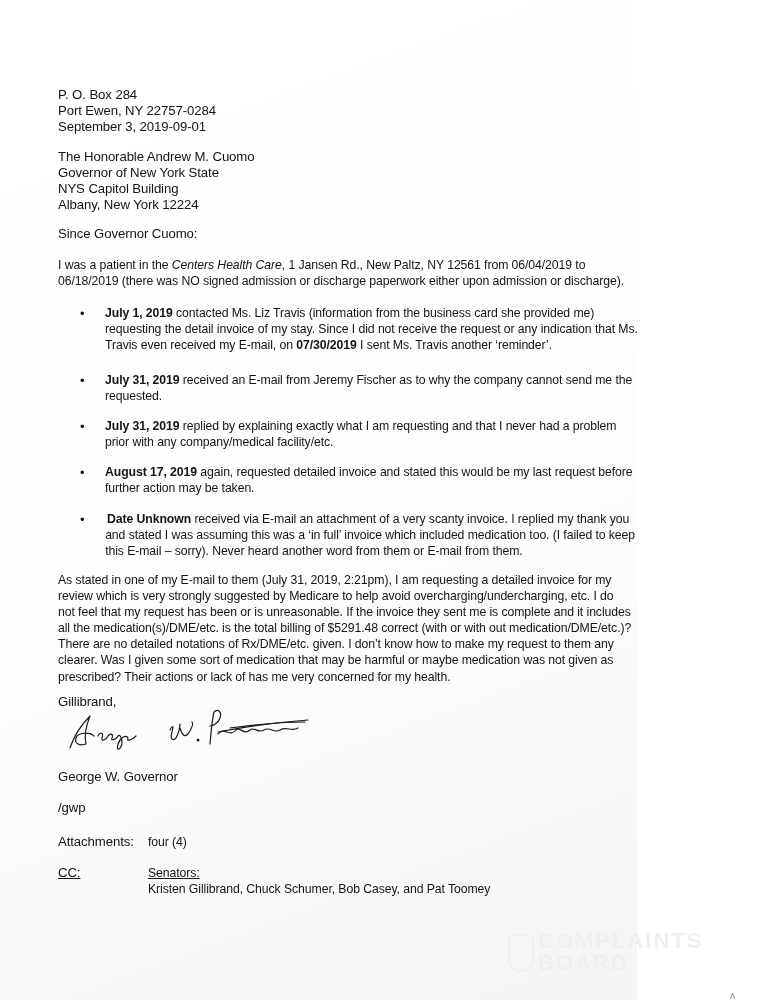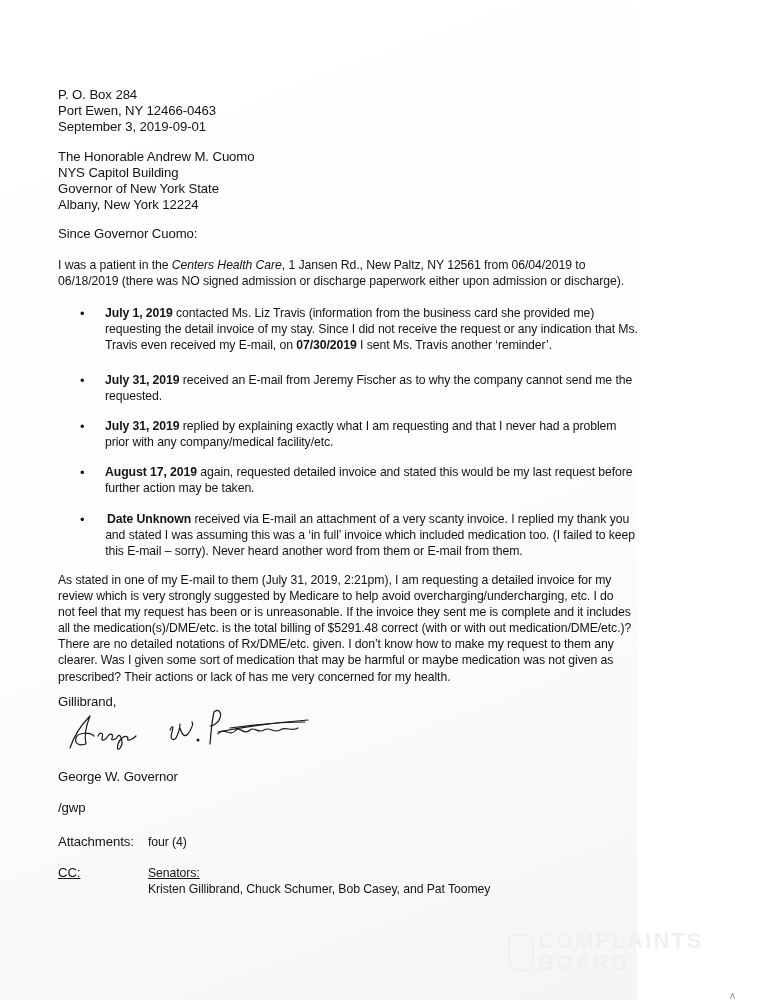--- a/index.html
+++ b/index.html
@@ -73,28 +73,28 @@
       color: #bbb;
     }
   </style>
 </head>
 <body>
 
 <div class="page">
 
   <div class="text" style="left:58px; top:87px;">
     <span class="line">P. O. Box 284</span>
-    <span class="line">Port Ewen, NY 12466-0463</span>
+    <span class="line">Port Ewen, NY 22757-0284</span>
     <span class="line">September 3, 2019-09-01</span>
   </div>
 
   <div class="text" style="left:58px; top:149px;">
     <span class="line">The Honorable Andrew M. Cuomo</span>
+    <span class="line">Governor of New York State</span>
     <span class="line">NYS Capitol Building</span>
-    <span class="line">Governor of New York State</span>
     <span class="line">Albany, New York 12224</span>
   </div>
 
   <div class="text" style="left:58px; top:226px;">Since Governor Cuomo:</div>
 
   <div class="text" style="left:58px; top:257px; transform:scaleX(0.93); transform-origin:left top;">
     <span class="line"><span>I was a patient in the </span><i>Centers Health Care</i><span>, 1 Jansen Rd., New Paltz, NY 12561 from 06/04/2019 to</span></span>
     <span class="line">06/18/2019 (there was NO signed admission or discharge paperwork either upon admission or discharge).</span>
   </div>
 

